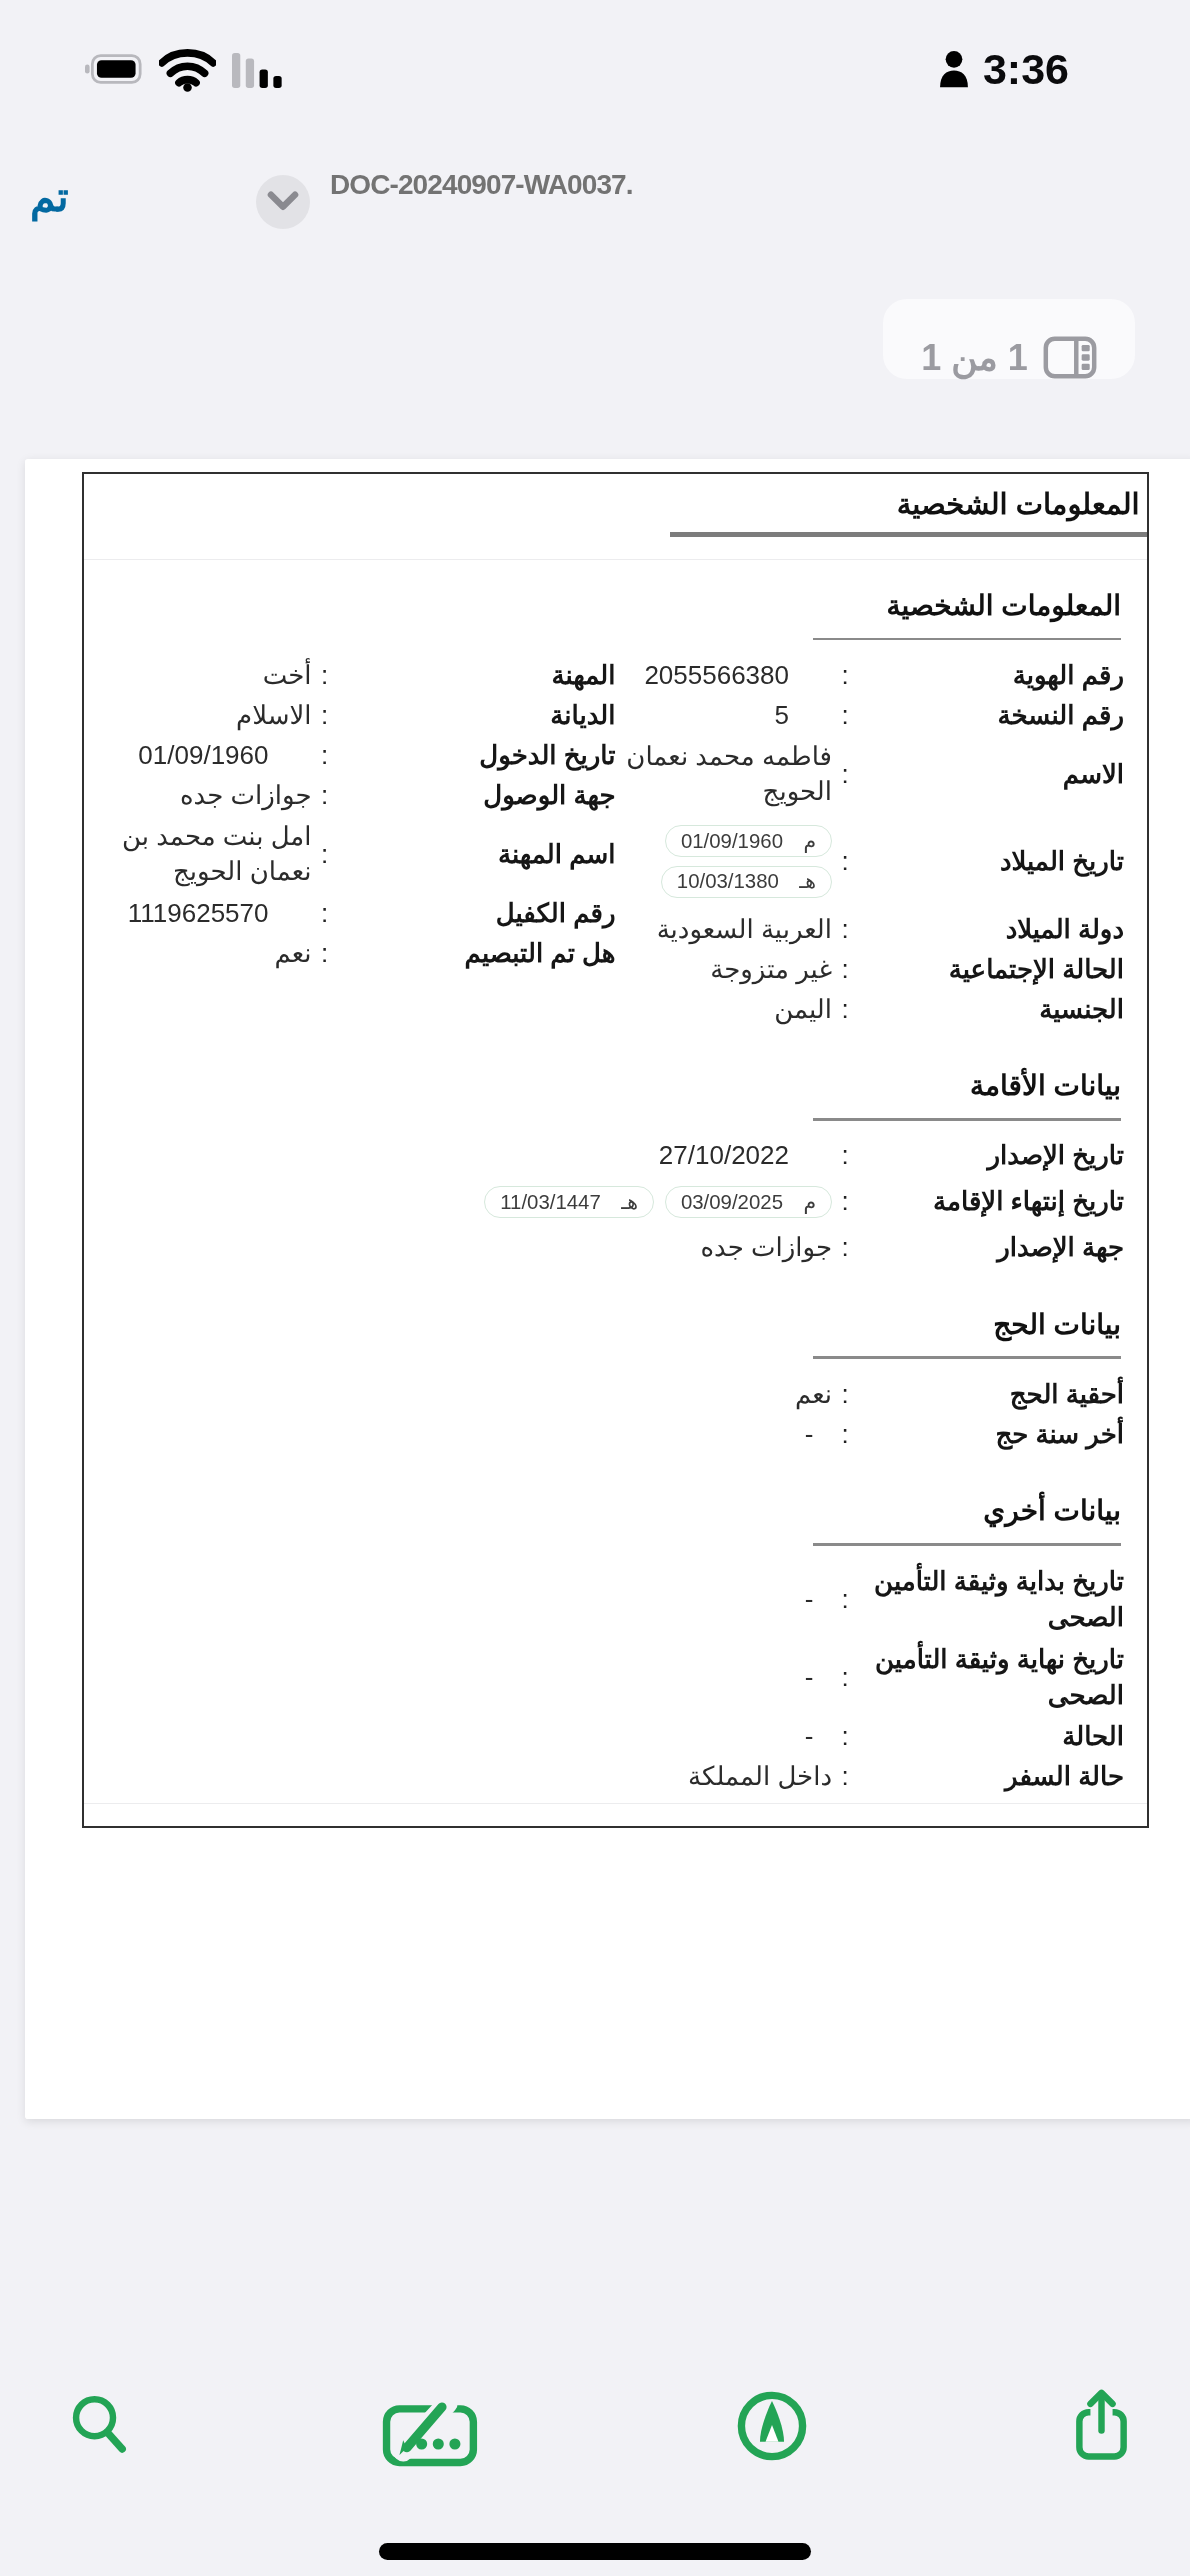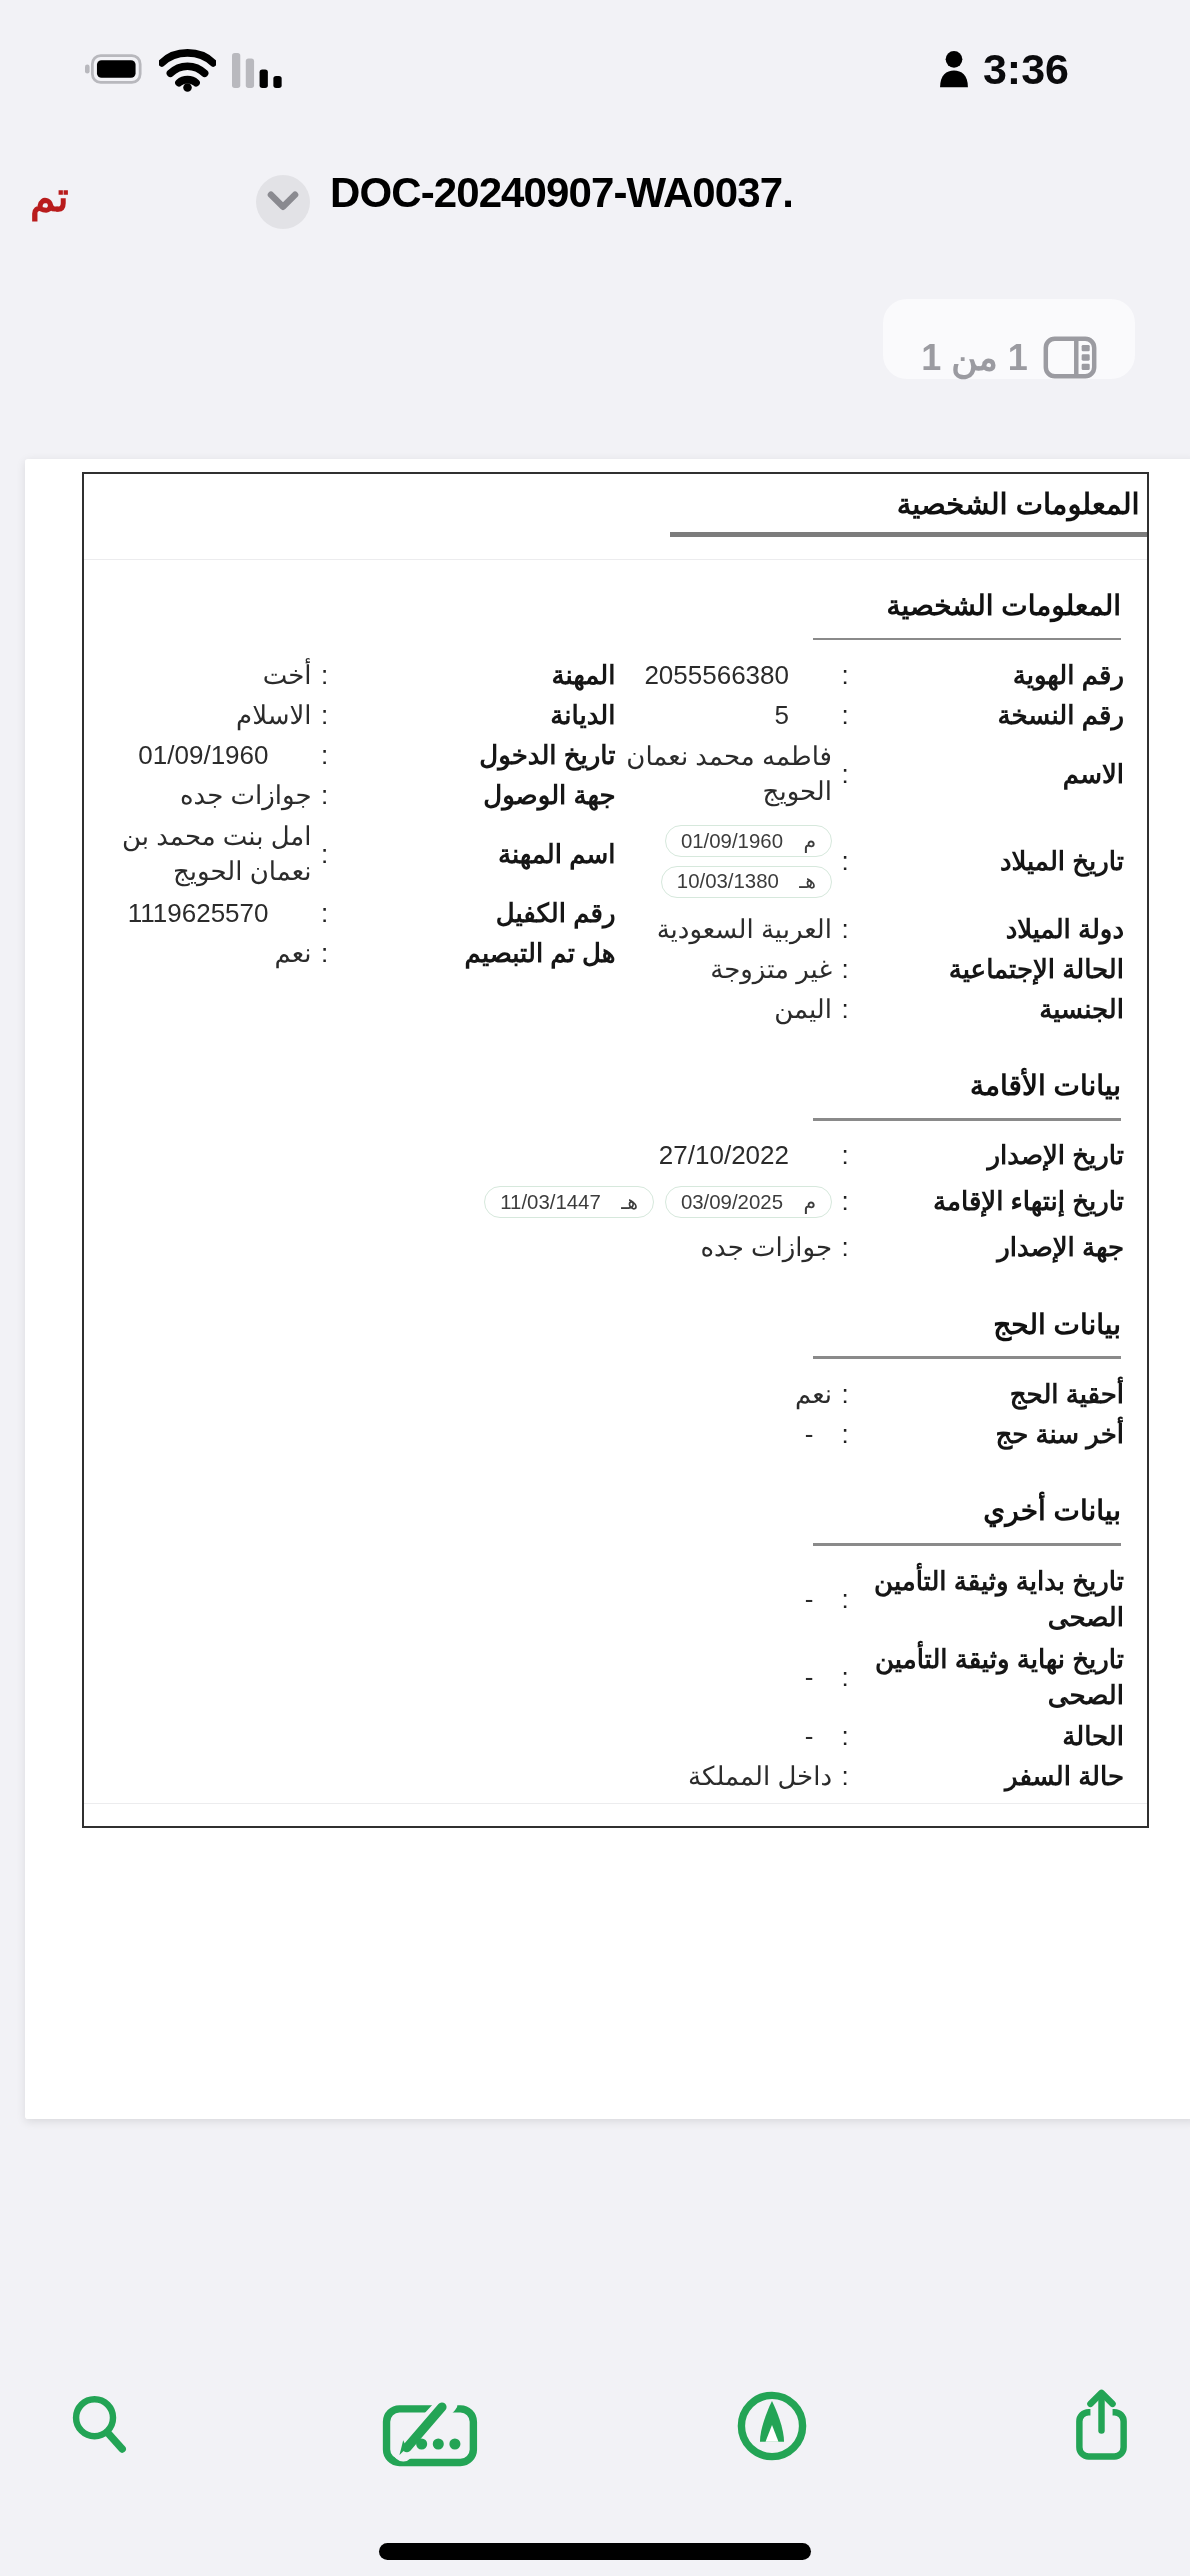--- a/index.html
+++ b/index.html
@@ -9,23 +9,23 @@
     font-family:"Liberation Sans", sans-serif;
     -webkit-font-smoothing:antialiased;
   }
   
   .statusbar{position:absolute;top:0;left:0;width:1191px;height:121px;}
   .sb-left{position:absolute;left:85px;top:45px;display:flex;align-items:center;gap:16.7px;height:48px;}
   .sb-right{position:absolute;right:122px;top:45px;display:flex;align-items:center;gap:13px;height:48px;}
   .sb-time{font-size:43px;font-weight:700;color:#0b0b0d;letter-spacing:0;}
   
   .navheader{position:absolute;top:156px;left:0;width:1191px;height:102px;}
-  .done-btn{position:absolute;left:30px;top:16.7px;font-size:41px;font-weight:700;color:#b91c1c;line-height:1.2;}
+  .done-btn{position:absolute;left:30px;top:16.7px;font-size:41px;font-weight:700;color:#0369a1;line-height:1.2;}
   .chev-circle{position:absolute;left:256px;top:18.5px;width:54px;height:54px;border-radius:50%;background:#e2e2e6;display:flex;align-items:center;justify-content:center;}
-  .doc-title{position:absolute;left:330px;top:13px;font-size:42px;font-weight:800;color:#000000;letter-spacing:-0.9px;white-space:nowrap;}
+  .doc-title{position:absolute;left:330px;top:13px;font-size:28px;font-weight:800;color:#737373;letter-spacing:-0.9px;white-space:nowrap;}
   
   .pagepill{position:absolute;left:883px;top:299px;width:252px;height:80px;border-radius:24px;background:#fafafc;
     display:flex;align-items:flex-end;justify-content:center;gap:15px;direction:rtl;}
   .pagepill .ptext{font-size:36px;font-weight:700;color:#9b9ba1;direction:rtl;}
   
   .doccard{position:absolute;left:25px;top:459px;width:1172px;height:1660px;background:#ffffff;border-radius:2.8px;
     box-shadow:0 2.8px 9.3px rgba(0,0,0,0.10);}
   .docborder{position:absolute;left:57px;top:13px;width:1063px;height:1352px;border:2.8px solid #303030;
     direction:rtl;display:flex;flex-direction:column;overflow:hidden;
     font-size:26px;color:#222;box-sizing:content-box;}

